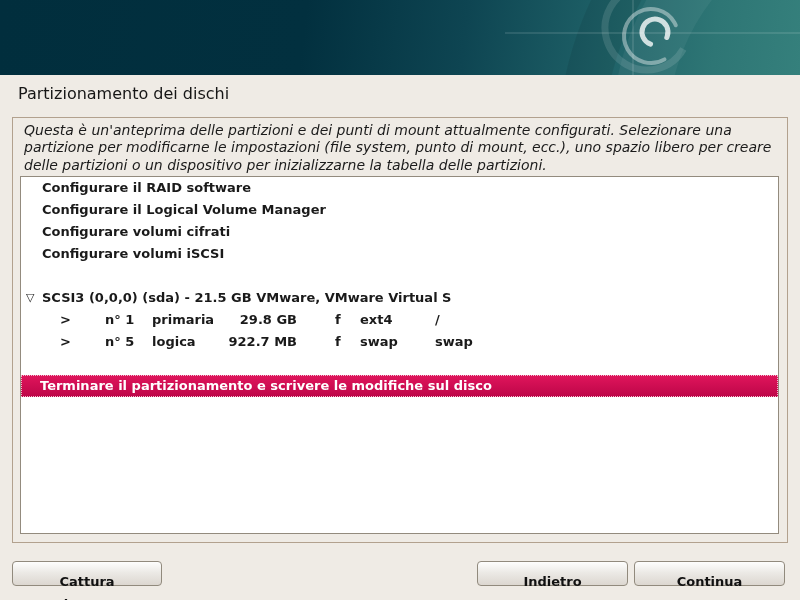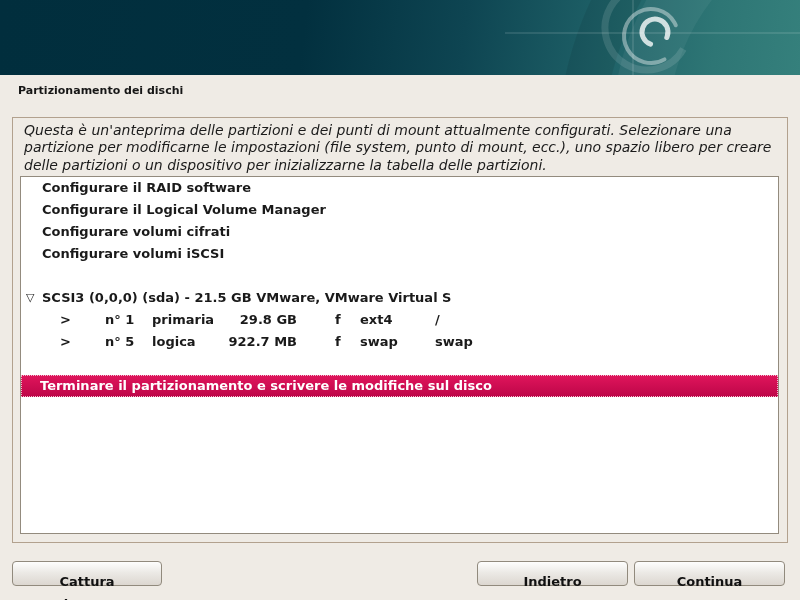--- a/index.html
+++ b/index.html
@@ -21,21 +21,21 @@
     color:#ffffff;font-size:25px;font-weight:bold;letter-spacing:-0.5px;
     line-height:1;
   }
   .brand sup{
     font-size:13px;font-weight:normal;opacity:.95;margin-left:3px;
     position:relative;top:-2px;
   }
   
   .page-title{
     position:absolute;left:18px;top:84px;
-    font-size:11px;font-weight:bold;color:#161616;
+    font-size:16px;font-weight:normal;color:#161616;
   }
   
   .frame{
     position:absolute;left:12px;top:117px;width:774px;height:424px;
     border:1px solid #b2a18e;
   }
   .intro{
     position:absolute;left:11px;top:4px;width:752px;margin:0;
     font-style:italic;font-size:14px;line-height:17.3px;color:#1b1b1b;
   }

